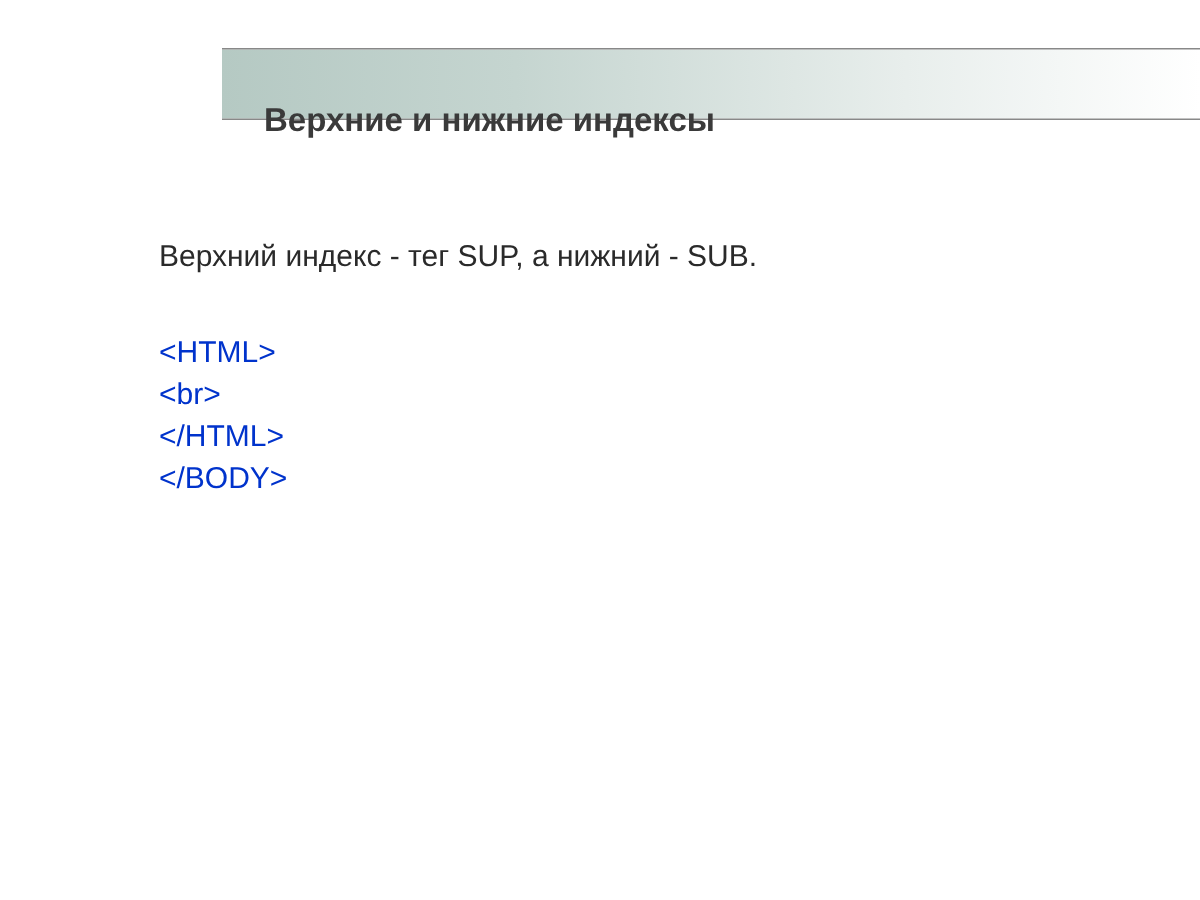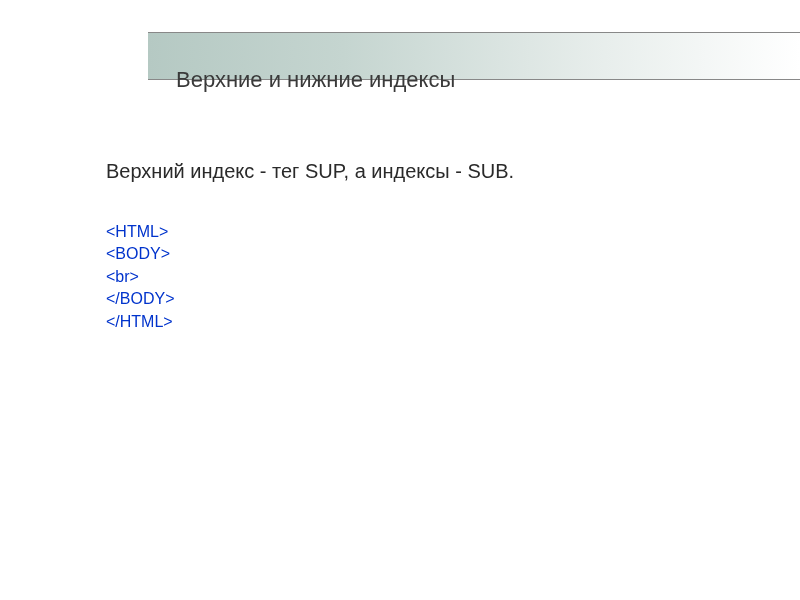--- a/index.html
+++ b/index.html
@@ -23,52 +23,51 @@
       background: linear-gradient(to right, #b5c9c3 0%, #c5d5d0 30%, #e8eeec 70%, #ffffff 100%);
       border-top: 1px solid #888;
       border-bottom: 1px solid #888;
       display: flex;
       align-items: center;
       padding-left: 28px;
     }
     .header-title {
       font-size: 22px;
       color: #3a3a3a;
-      font-weight: 400;
+      font-weight: 700;
       margin-top: 48px;
     }
     .content {
       position: absolute;
       top: 160px;
       left: 106px;
       right: 40px;
     }
     .intro {
       font-size: 20px;
       color: #2a2a2a;
       margin-bottom: 38px;
     }
     .code-block {
-      font-size: 16px;
+      font-size: 20px;
       color: #0033cc;
       line-height: 1.4;
     }
     .code-line {
       display: block;
     }
   </style>
 </head>
 <body>
 
 <div class="header-bar">
   <span class="header-title">Верхние и нижние индексы</span>
 </div>
 
 <div class="content">
-  <div class="intro">Верхний индекс - тег SUP, а индексы - SUB.</div>
+  <div class="intro">Верхний индекс - тег SUP, а нижний - SUB.</div>
   <div class="code-block">
     <span class="code-line">&lt;HTML&gt;</span>
-    <span class="code-line">&lt;BODY&gt;</span>
     <span class="code-line">&lt;br&gt;</span>
+    <span class="code-line">&lt;/HTML&gt;</span>
     <span class="code-line">&lt;/BODY&gt;</span>
-    <span class="code-line">&lt;/HTML&gt;</span>
   </div>
 </div>
 
 </body></html>

